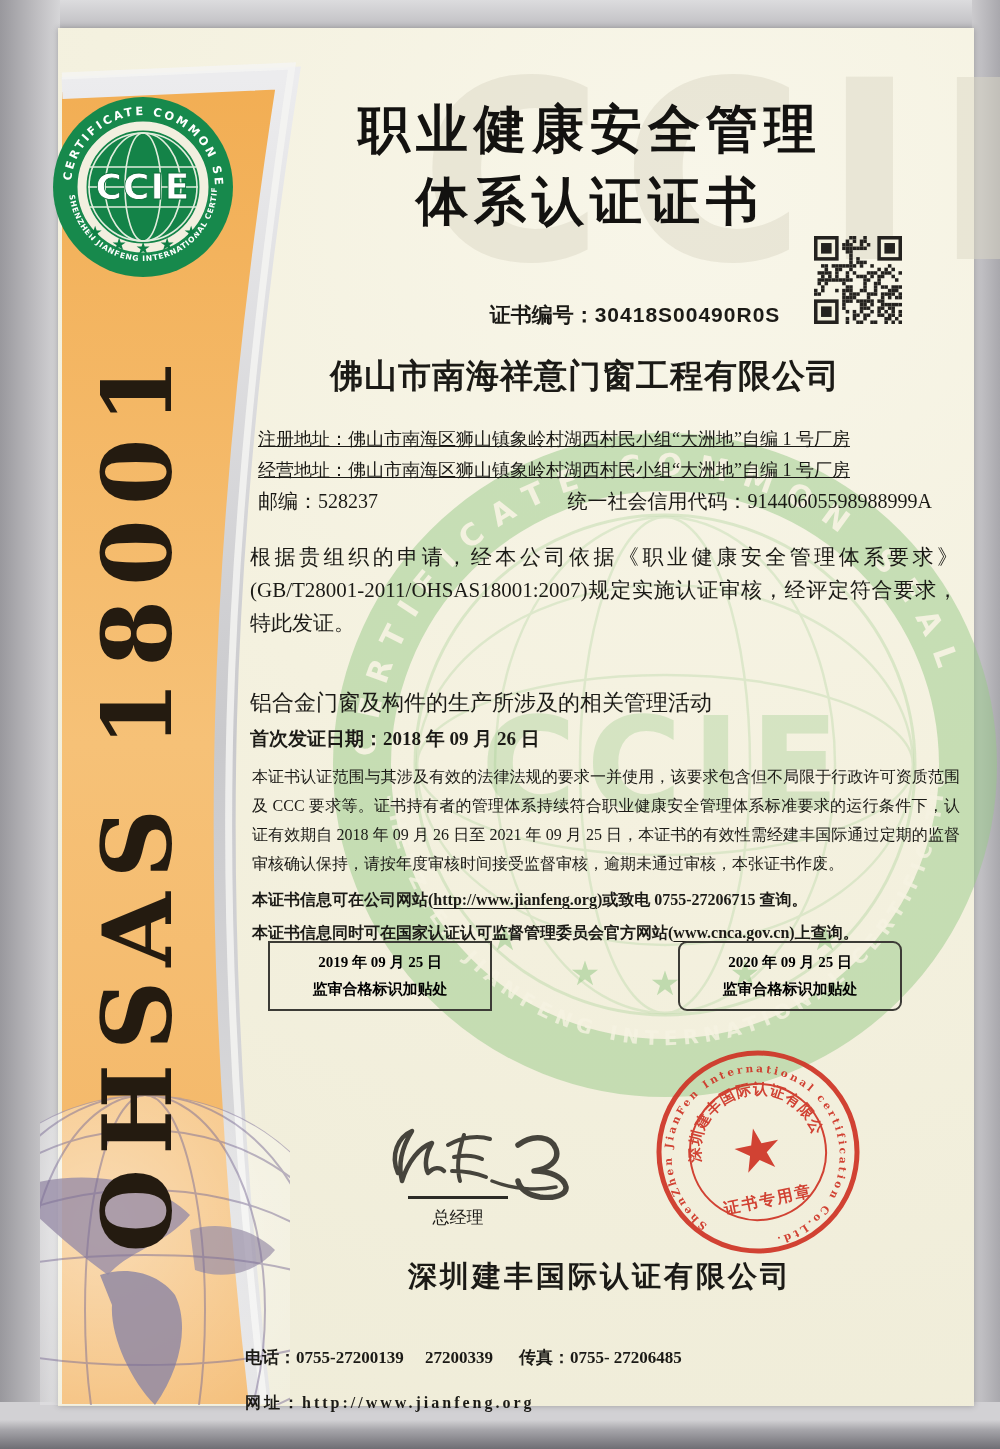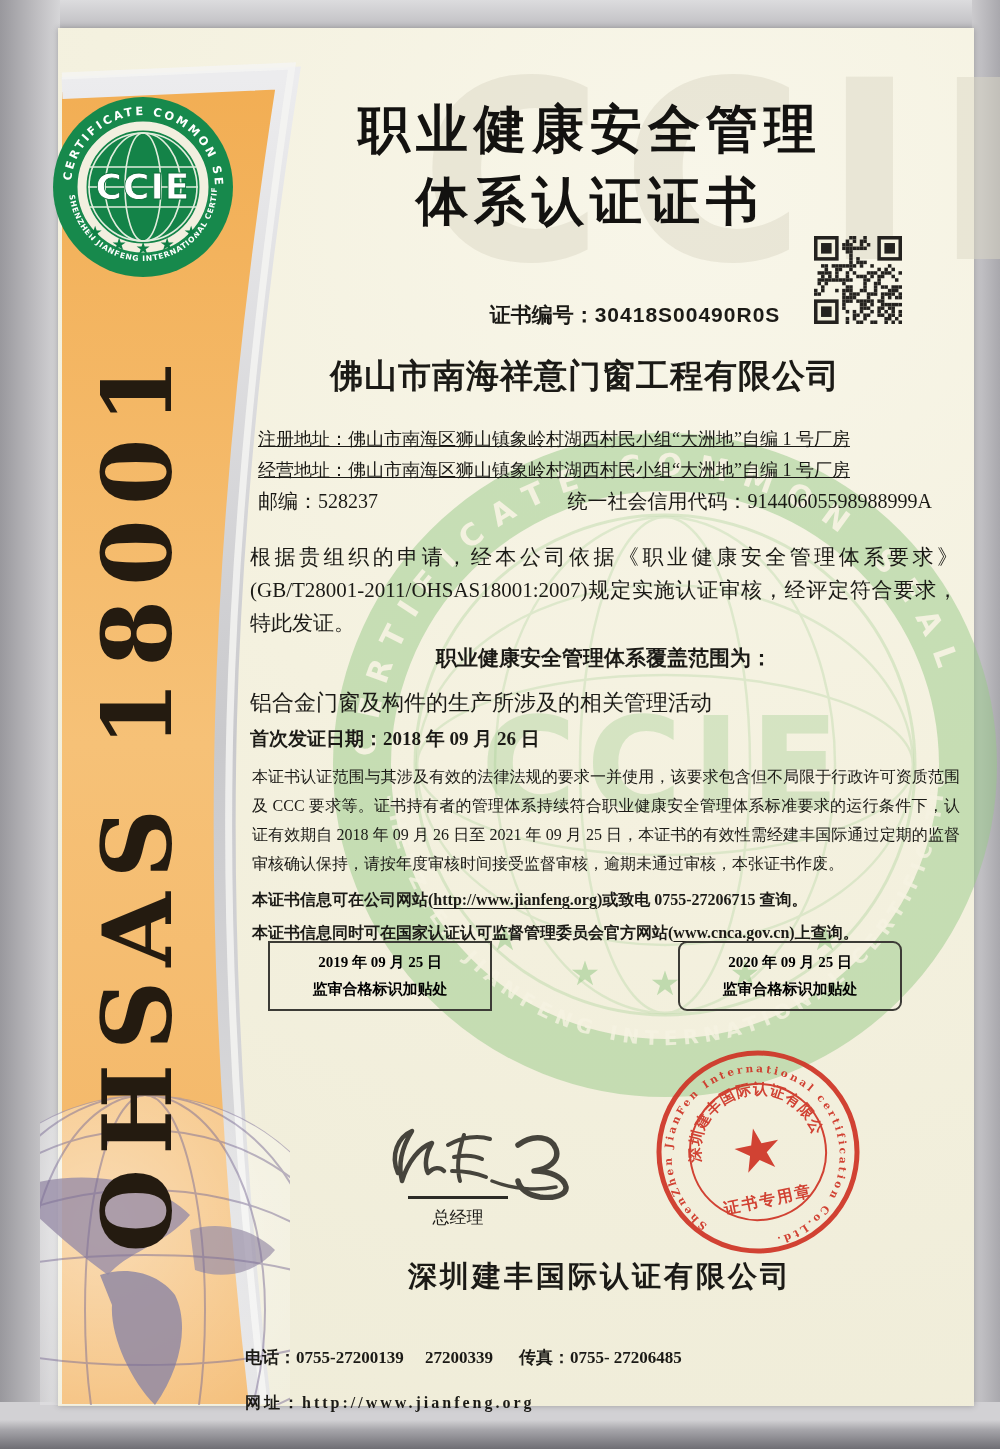--- a/index.html
+++ b/index.html
@@ -416,21 +416,20 @@
     <div>
       <span>邮编：</span><span>528237</span>
     </div>
     <div>
       <span>统一社会信用代码：</span><span>91440605598988999A</span>
     </div>
   </div>
 
   <div class="abs grant">根据贵组织的申请，经本公司依据《职业健康安全管理体系要求》(GB/T28001-2011/OHSAS18001:2007)规定实施认证审核，经评定符合要求，特此发证。</div>
 
-  <div class="abs scopehead">职业健康安全管理体系覆盖范围为：</div>
   <div class="abs scopetext">铝合金门窗及构件的生产所涉及的相关管理活动</div>
   <div class="abs issuedate">首次发证日期：2018 年 09 月 26 日</div>
 
   <div class="abs terms">本证书认证范围与其涉及有效的法律法规的要求一并使用，该要求包含但不局限于行政许可资质范围及 CCC 要求等。证书持有者的管理体系持续符合职业健康安全管理体系标准要求的运行条件下，认证有效期自 2018 年 09 月 26 日至 2021 年 09 月 25 日，本证书的有效性需经建丰国际通过定期的监督审核确认保持，请按年度审核时间接受监督审核，逾期未通过审核，本张证书作废。</div>
 
   <div class="abs infoline">
     <span>本证书信息可在公司网站(</span><span class="url">http://www.jianfeng.org</span><span>)或致电 0755-27206715 查询。</span>
   </div>
   <div class="abs infoline infoline2">
     <span>本证书信息同时可在国家认证认可监督管理委员会官方网站(</span><span class="url">www.cnca.gov.cn</span><span>)上查询。</span>

